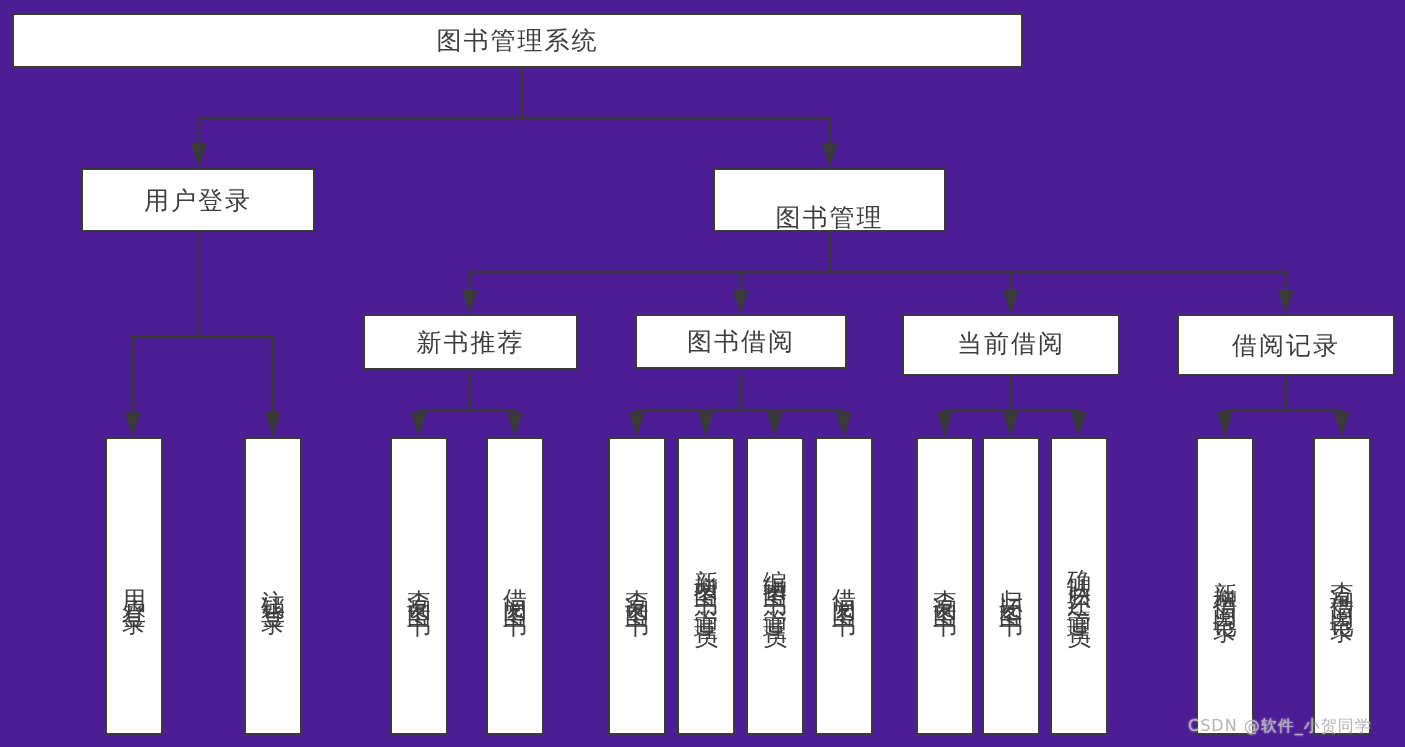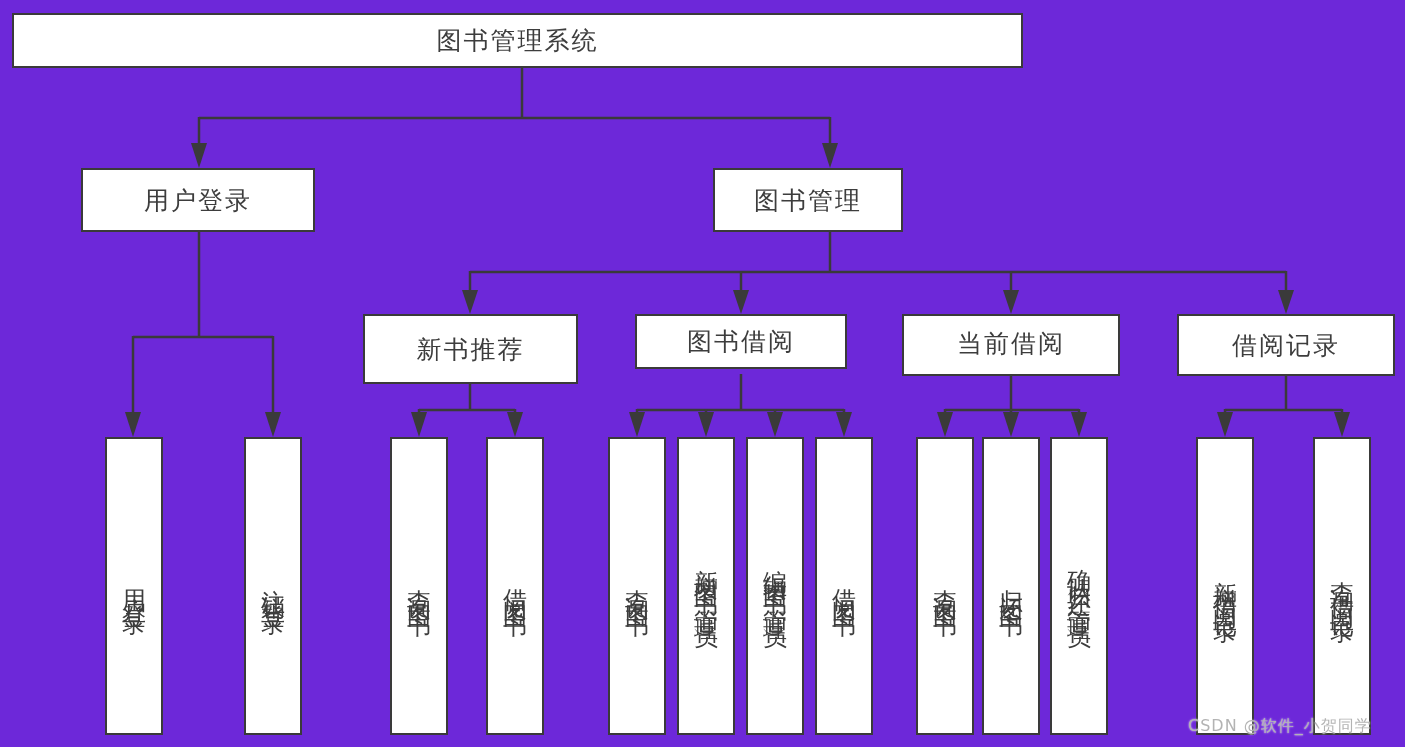--- a/index.html
+++ b/index.html
@@ -5,21 +5,21 @@
   html, body {
     margin: 0;
     padding: 0;
     background: #ffffff;
     font-family: "DejaVu Sans", "Liberation Sans", sans-serif;
   }
   .canvas {
     position: relative;
     width: 1405px;
     height: 747px;
-    background: #6d28d9;
+    background: #4c1d95;
     overflow: hidden;
   }
   .connectors {
     position: absolute;
     left: 0;
     top: 0;
     width: 1405px;
     height: 747px;
   }
   .box {
@@ -138,25 +138,25 @@
     </g>
   </svg>
 
   <div class="box" style="left:12px; top:13px; width:1011px; height:55px;">
     <span class="hlabel">图书管理系统</span>
   </div>
 
   <div class="box" style="left:81px; top:168px; width:234px; height:64px;">
     <span class="hlabel">用户登录</span>
   </div>
-  <div class="box" style="left:713px; top:168px; width:190px; height:64px;">
+  <div class="box" style="left:713px; top:168px; width:233px; height:64px;align-items:flex-end;">
     <span class="hlabel">图书管理</span>
   </div>
 
-  <div class="box" style="left:363px; top:314px; width:215px; height:70px;">
+  <div class="box" style="left:363px; top:314px; width:215px; height:56px;">
     <span class="hlabel">新书推荐</span>
   </div>
   <div class="box" style="left:635px; top:314px; width:212px; height:55px;">
     <span class="hlabel">图书借阅</span>
   </div>
   <div class="box" style="left:902px; top:314px; width:218px; height:62px;font-family:Liberation Mono, monospace;">
     <span class="hlabel">当前借阅</span>
   </div>
   <div class="box" style="left:1177px; top:314px; width:218px; height:62px;">
     <span class="hlabel">借阅记录</span>

